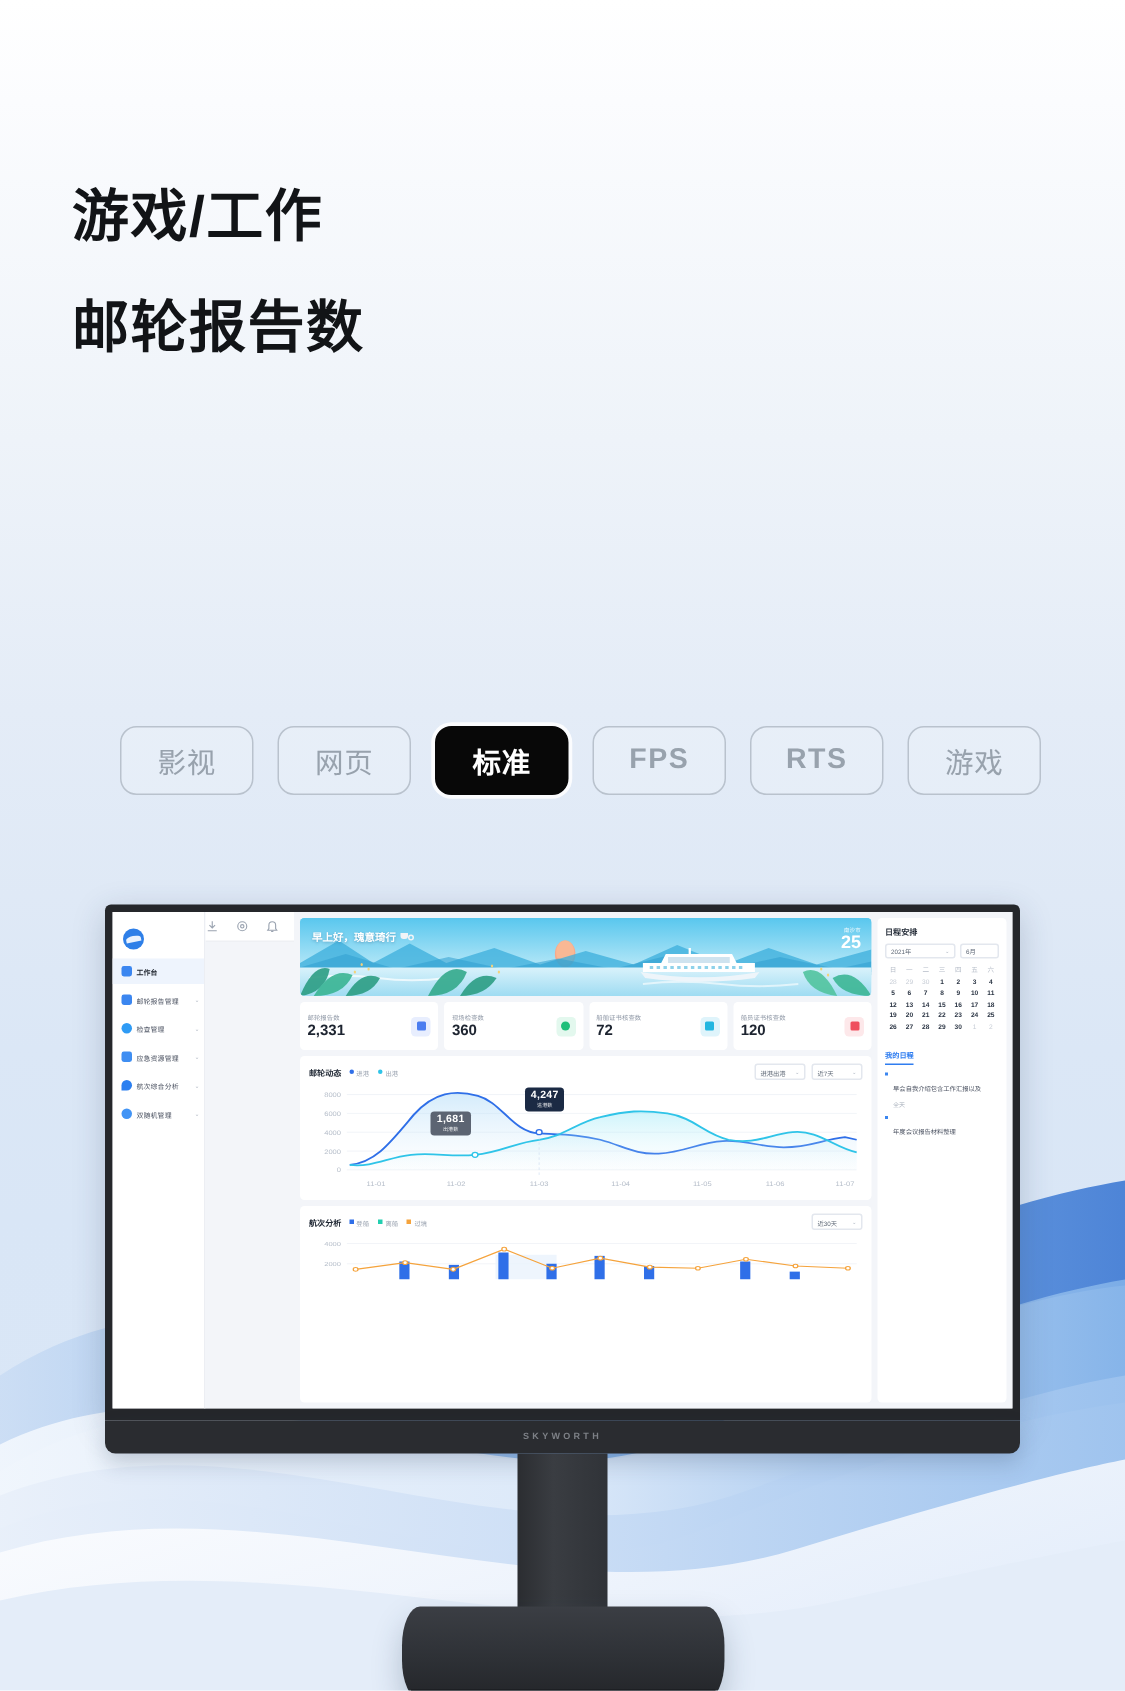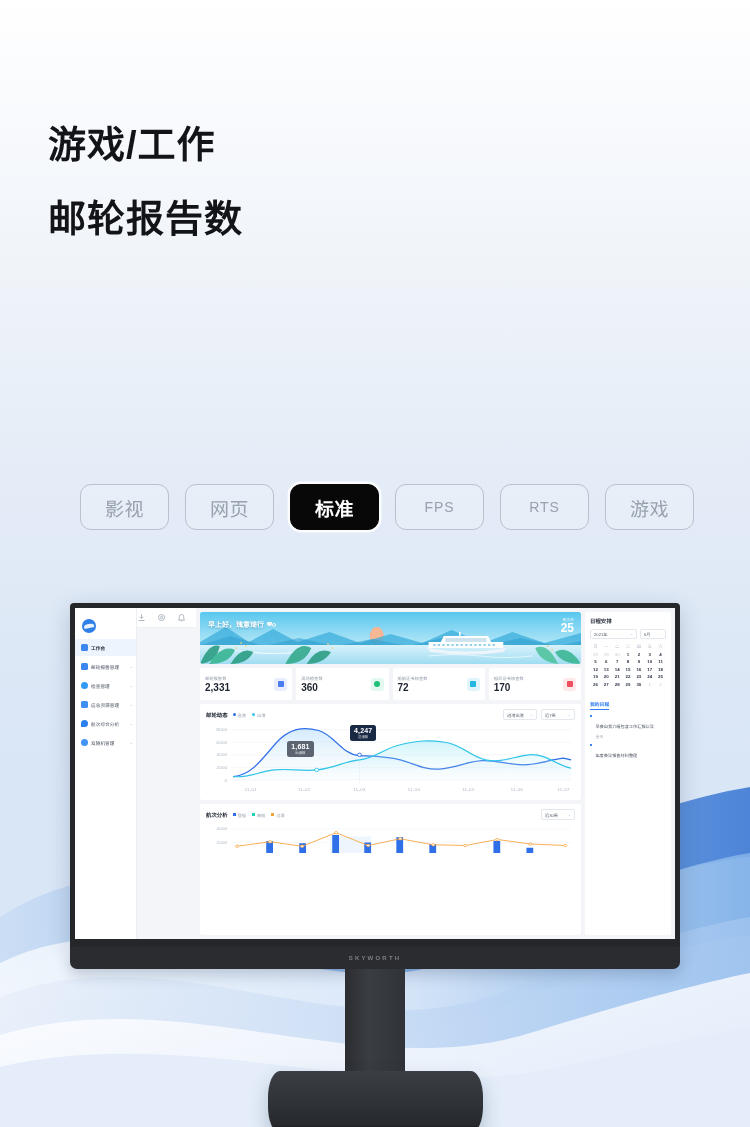--- a/index.html
+++ b/index.html
@@ -48,21 +48,21 @@
     position:absolute; left:0; top:484px; width:750px;
     display:flex; gap:16px; padding-left:80px; z-index:3;
   }
   .chip {
     width:89px; height:46px; border-radius:11px;
     display:flex; align-items:center; justify-content:center;
     font-size:19px; color:#98a2ad; letter-spacing:.5px;
     border:1.4px solid #b9c2cd;
     background:rgba(255,255,255,.16);
   }
-  .chip.latin { font-size:14px; letter-spacing:1px; }
+  .chip.latin { font-size:19px; letter-spacing:1px;font-weight:bold; }
   .chip.active {
     background:#080808; color:#ffffff; border-color:#080808;
     font-weight:bold;
     box-shadow:0 0 0 2.5px rgba(255,255,255,.85);
   }
 
   
   #monitor { position:absolute; left:70px; top:603px; width:610px; z-index:4; }
   .bezel {
     width:610px; height:344px;
@@ -455,21 +455,21 @@
                     <div class="stat-label">船舶证书核查数</div>
                     <div class="stat-value">72</div>
                   </div>
                   <span class="stat-ico si2">
                     <i></i>
                   </span>
                 </div>
                 <div class="stat">
                   <div>
                     <div class="stat-label">船员证书核查数</div>
-                    <div class="stat-value">170</div>
+                    <div class="stat-value">120</div>
                   </div>
                   <span class="stat-ico si3">
                     <i></i>
                   </span>
                 </div>
               </div>
 
             <div class="panel">
               <div class="panel-head">
                 <span class="panel-title">邮轮动态</span>

